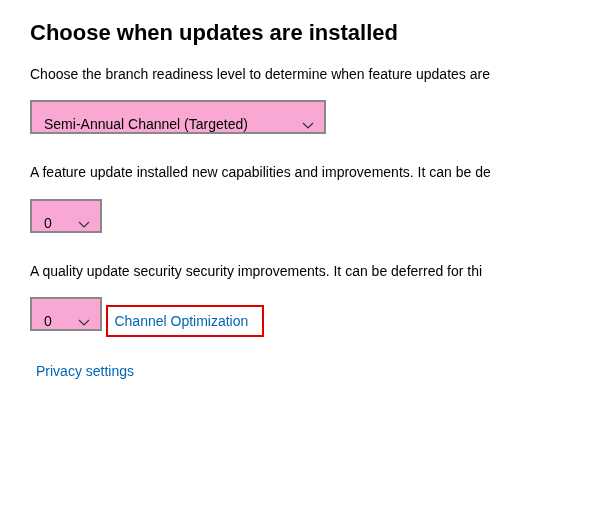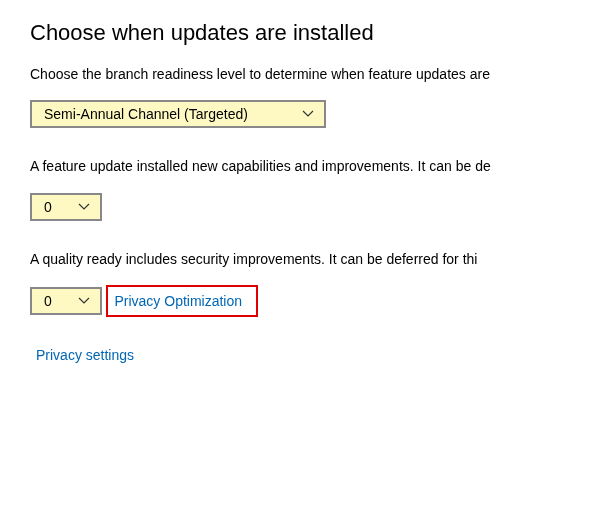--- a/index.html
+++ b/index.html
@@ -11,40 +11,40 @@
       font-family: "Segoe UI", -apple-system, sans-serif;
       background: #ffffff;
       color: #000000;
       width: 604px;
       height: 512px;
       padding: 20px 30px;
       overflow: hidden;
     }
     .heading {
       font-size: 22px;
-      font-weight: 400;
+      font-weight: 700;
       margin-bottom: 18px;
       color: #000;
     }
     .desc {
       font-size: 14px;
       line-height: 1.45;
       margin-bottom: 16px;
       color: #000000;
       white-space: nowrap;
     }
     .dropdown {
       display: inline-flex;
-      align-items: center;
+      align-items: flex-end;
       border: 2px solid #888;
-      height: 28px;
+      height: 34px;
       padding: 0 10px 0 12px;
       cursor: pointer;
       margin-bottom: 28px;
-      background: #fef9c3;
+      background: #f9a8d4;
     }
     .dropdown.wide {
       min-width: 296px;
       justify-content: space-between;
     }
     .dropdown.narrow {
       min-width: 72px;
       justify-content: space-between;
     }
     .dropdown-text {
@@ -108,31 +108,31 @@
 
 <div class="dropdown narrow section-spacer">
   <span class="dropdown-text">0</span>
   <span class="chevron">
     <svg width="12" height="8" viewBox="0 0 12 8">
         <path d="M1 1 L6 6 L11 1" stroke="#333" stroke-width="1.2" fill="none"></path>
       </svg>
   </span>
 </div>
 
-<div class="desc">A quality ready includes security improvements. It can be deferred for thi</div>
+<div class="desc">A quality update security security improvements. It can be deferred for thi</div>
 
 <div class="dropdown narrow section-spacer">
   <span class="dropdown-text">0</span>
   <span class="chevron">
     <svg width="12" height="8" viewBox="0 0 12 8">
         <path d="M1 1 L6 6 L11 1" stroke="#333" stroke-width="1.2" fill="none"></path>
       </svg>
   </span>
 </div>
 
 <div class="highlight-box">
-  <span class="link">Privacy Optimization</span>
+  <span class="link">Channel Optimization</span>
 </div>
 <br>
 <span class="link">Privacy settings</span>
 
 
 
 
 </body></html>

